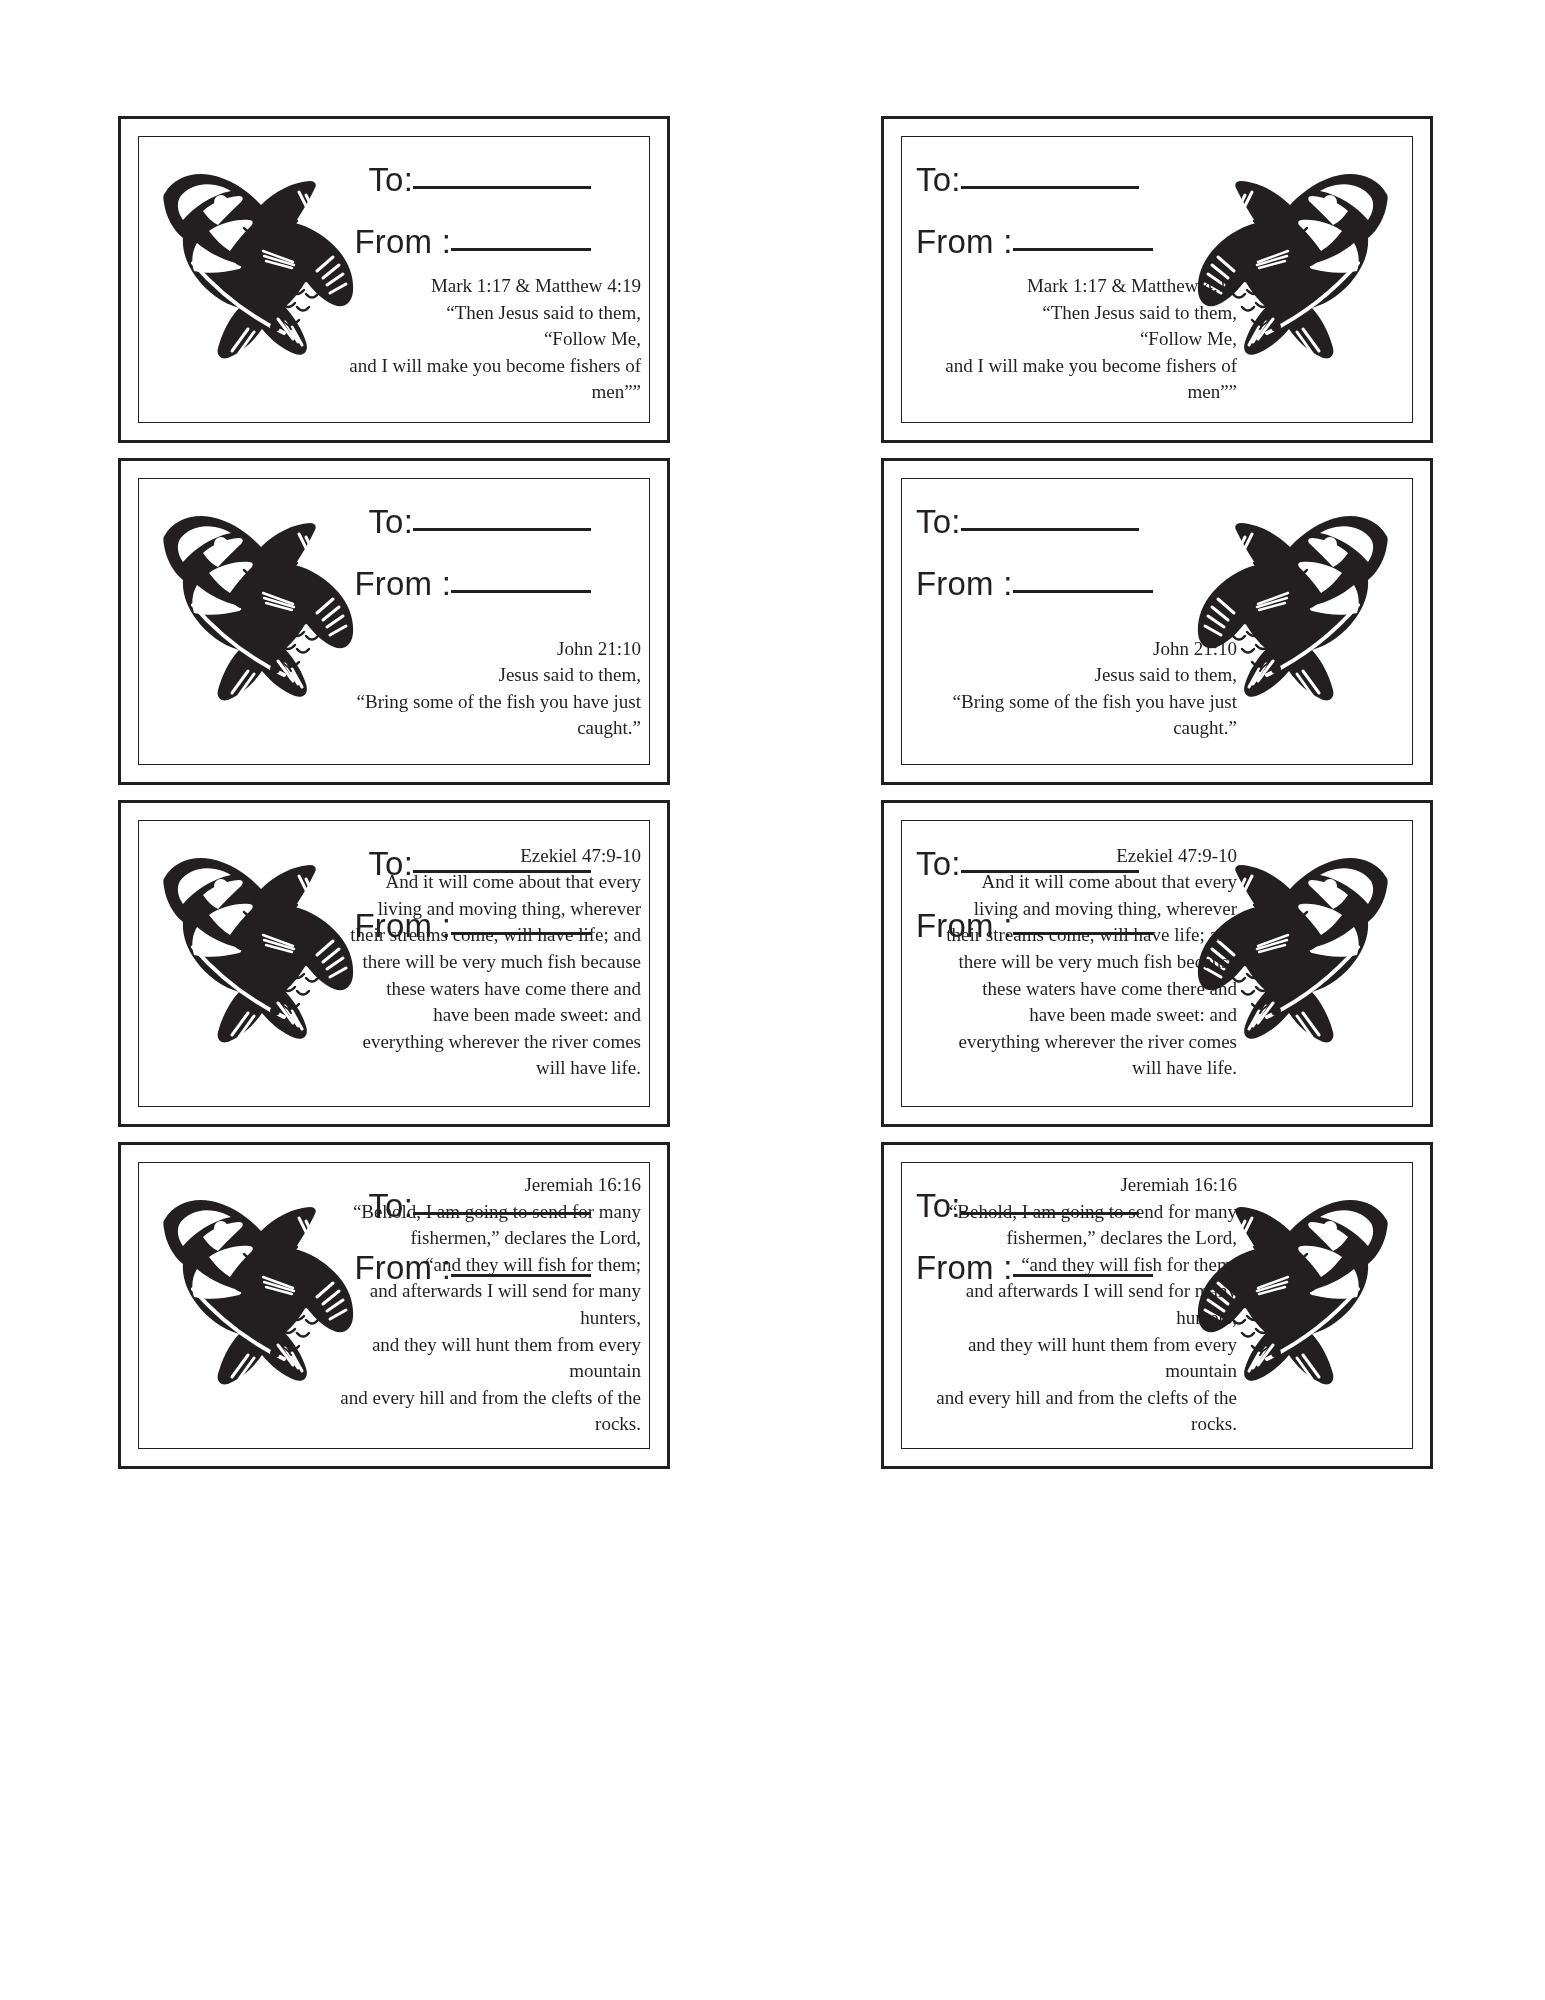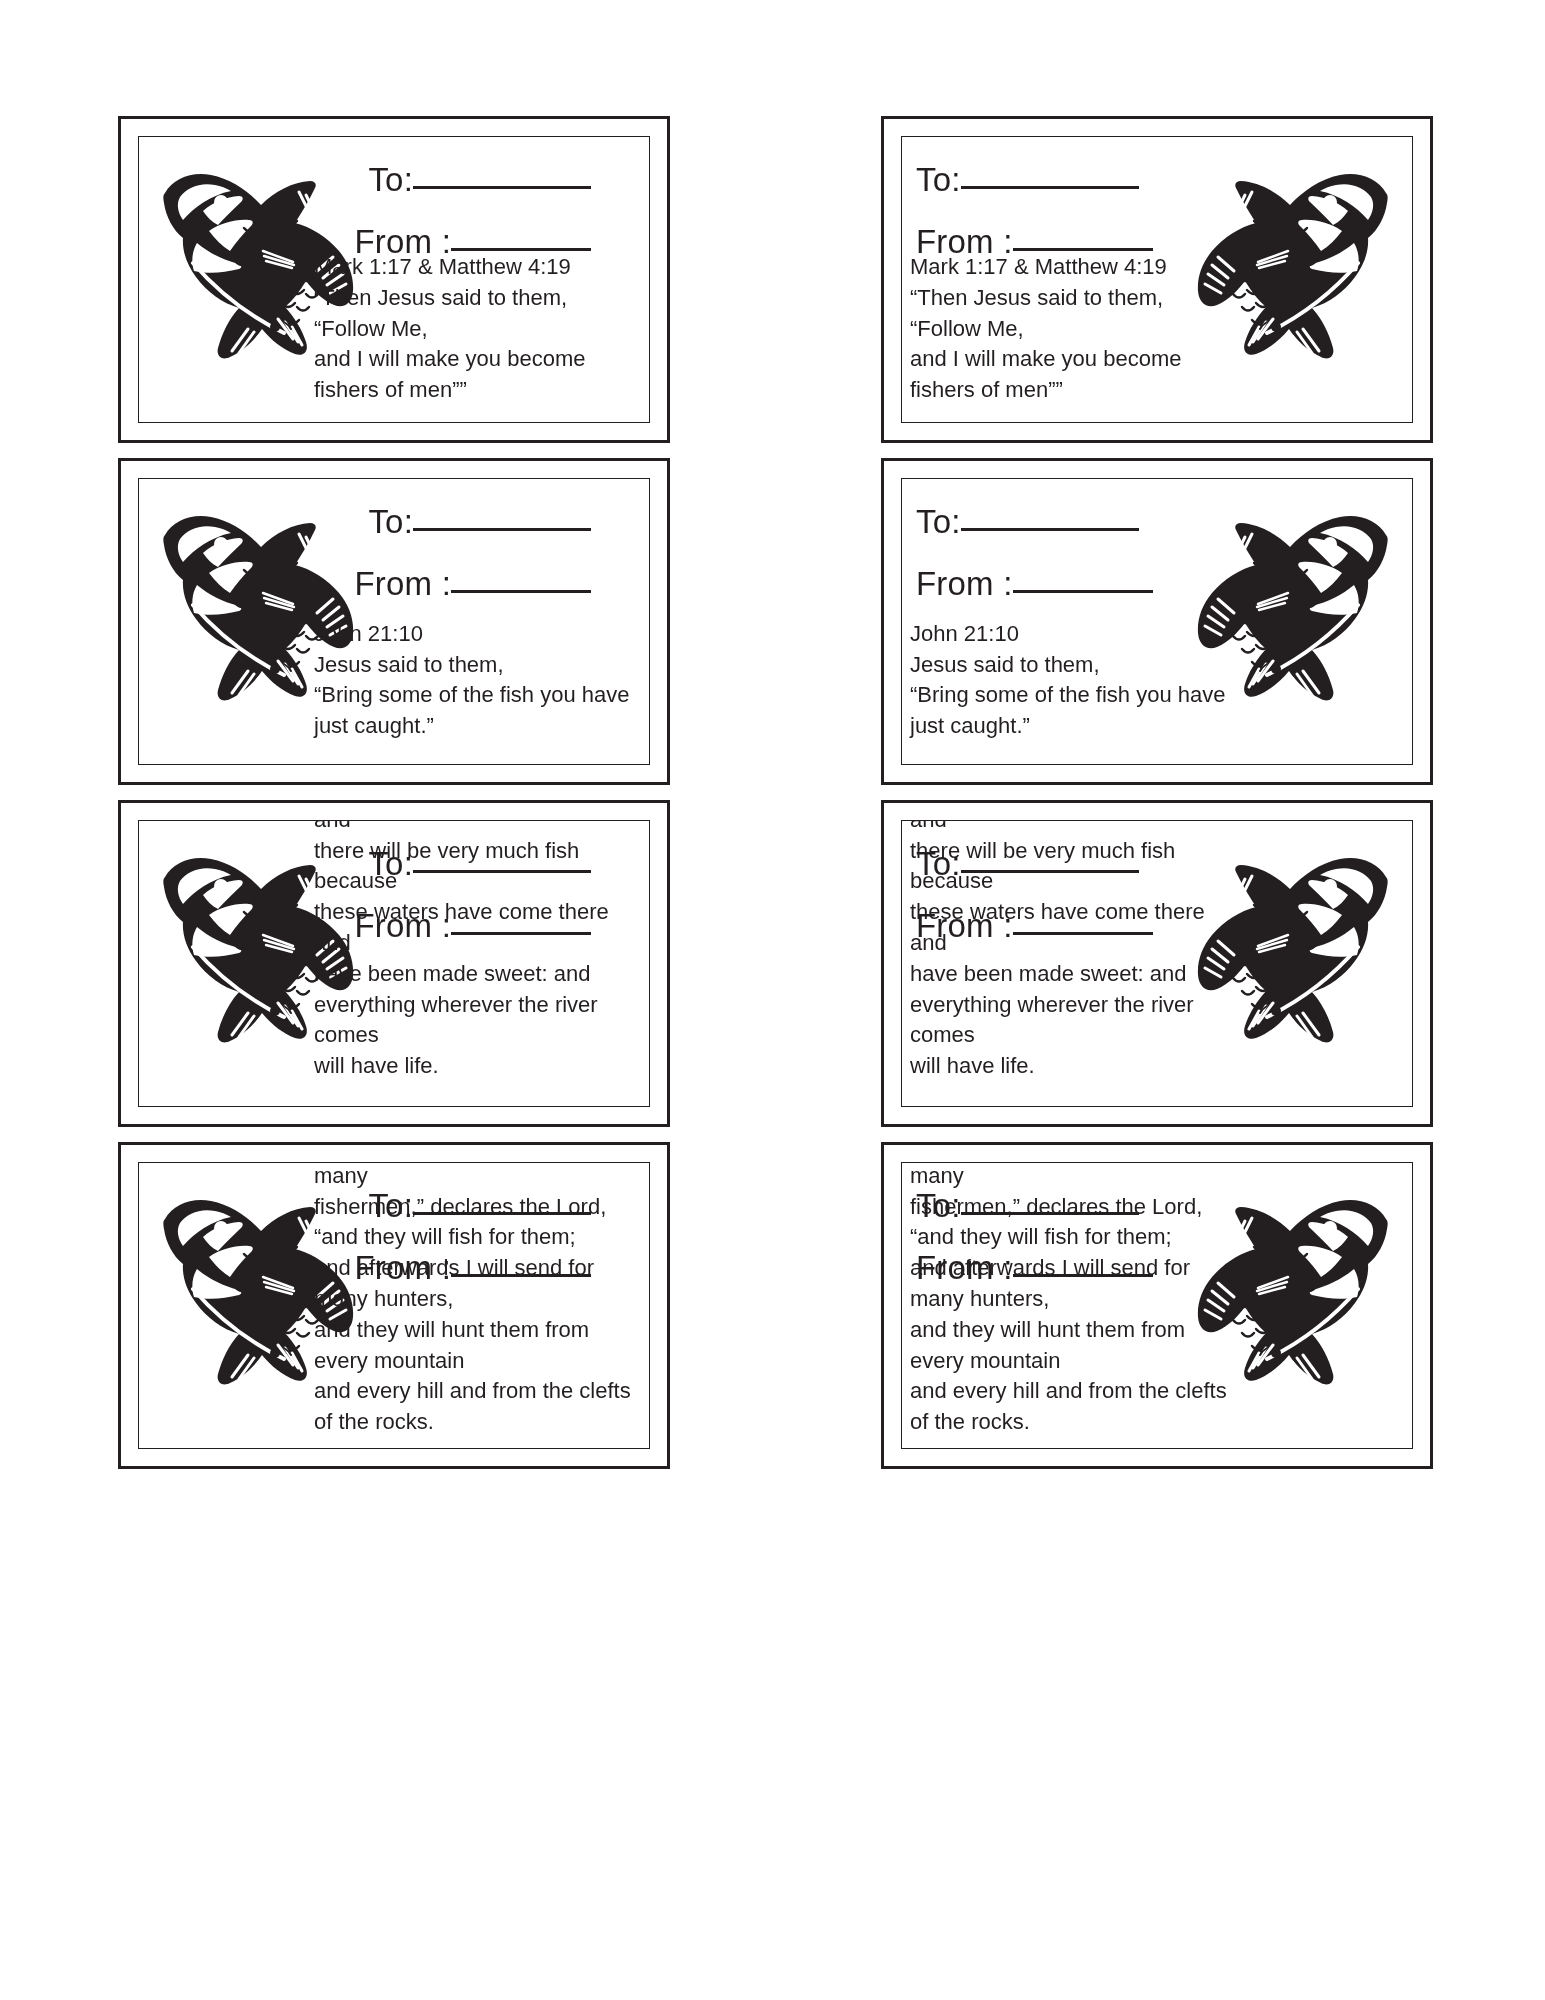--- a/index.html
+++ b/index.html
@@ -104,25 +104,26 @@
     border-bottom: 3px solid #231f20;
     vertical-align: 2px;
   }
   .addr-line.to   .rule   { width: 178px; }
   .addr-line.from .rule   { width: 140px; }
 
   
   .verse {
     position: absolute;
     bottom: 14px;
-    font-size: 22px;
+    font-size: 19px;
     line-height: 1.40;
     color: #231f20;
-    text-align: left;
+    text-align: right;
     white-space: pre-line;
+    font-family: Liberation Serif, serif;
   }
   .card.art-left  .verse { right: 8px; left: 175px; }
   .card.art-right .verse { left: 8px;  right: 175px; }
 
   .row-1 .verse { bottom: 16px; }
   .row-2 .verse { bottom: 22px; }
   .row-3 .verse { bottom: 24px; }
   .row-4 .verse { bottom: 10px; }
 </style>
 </head>

